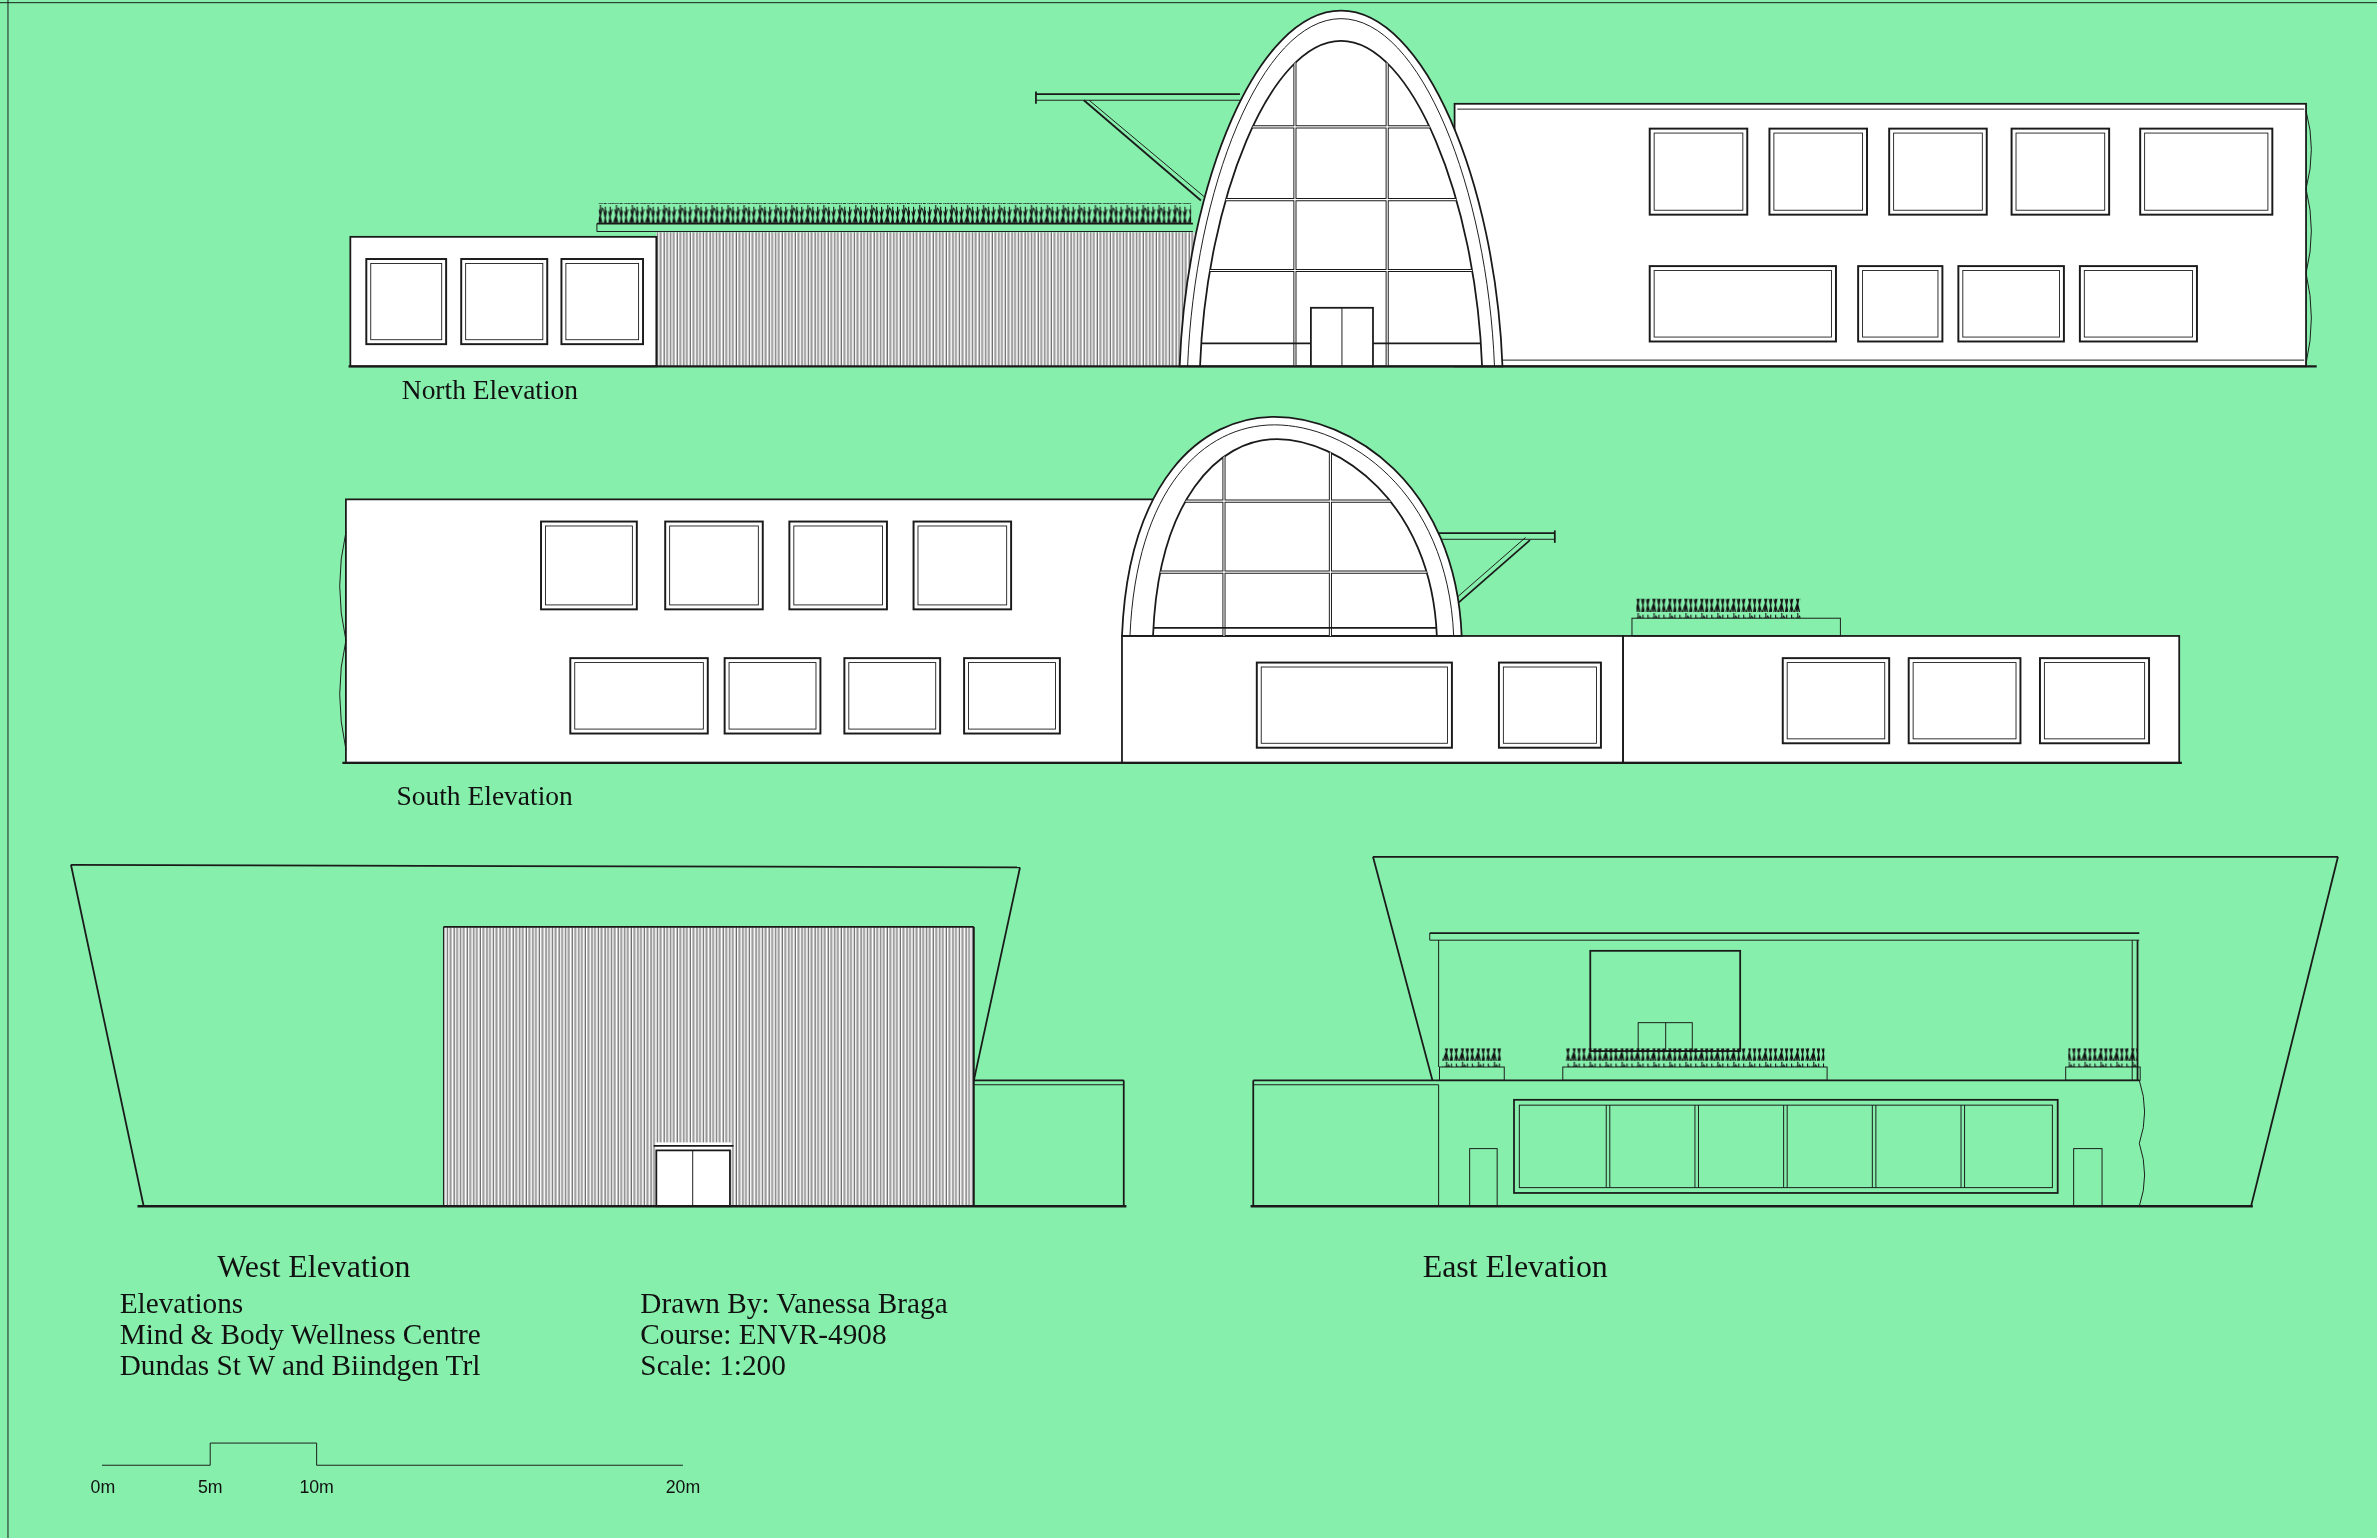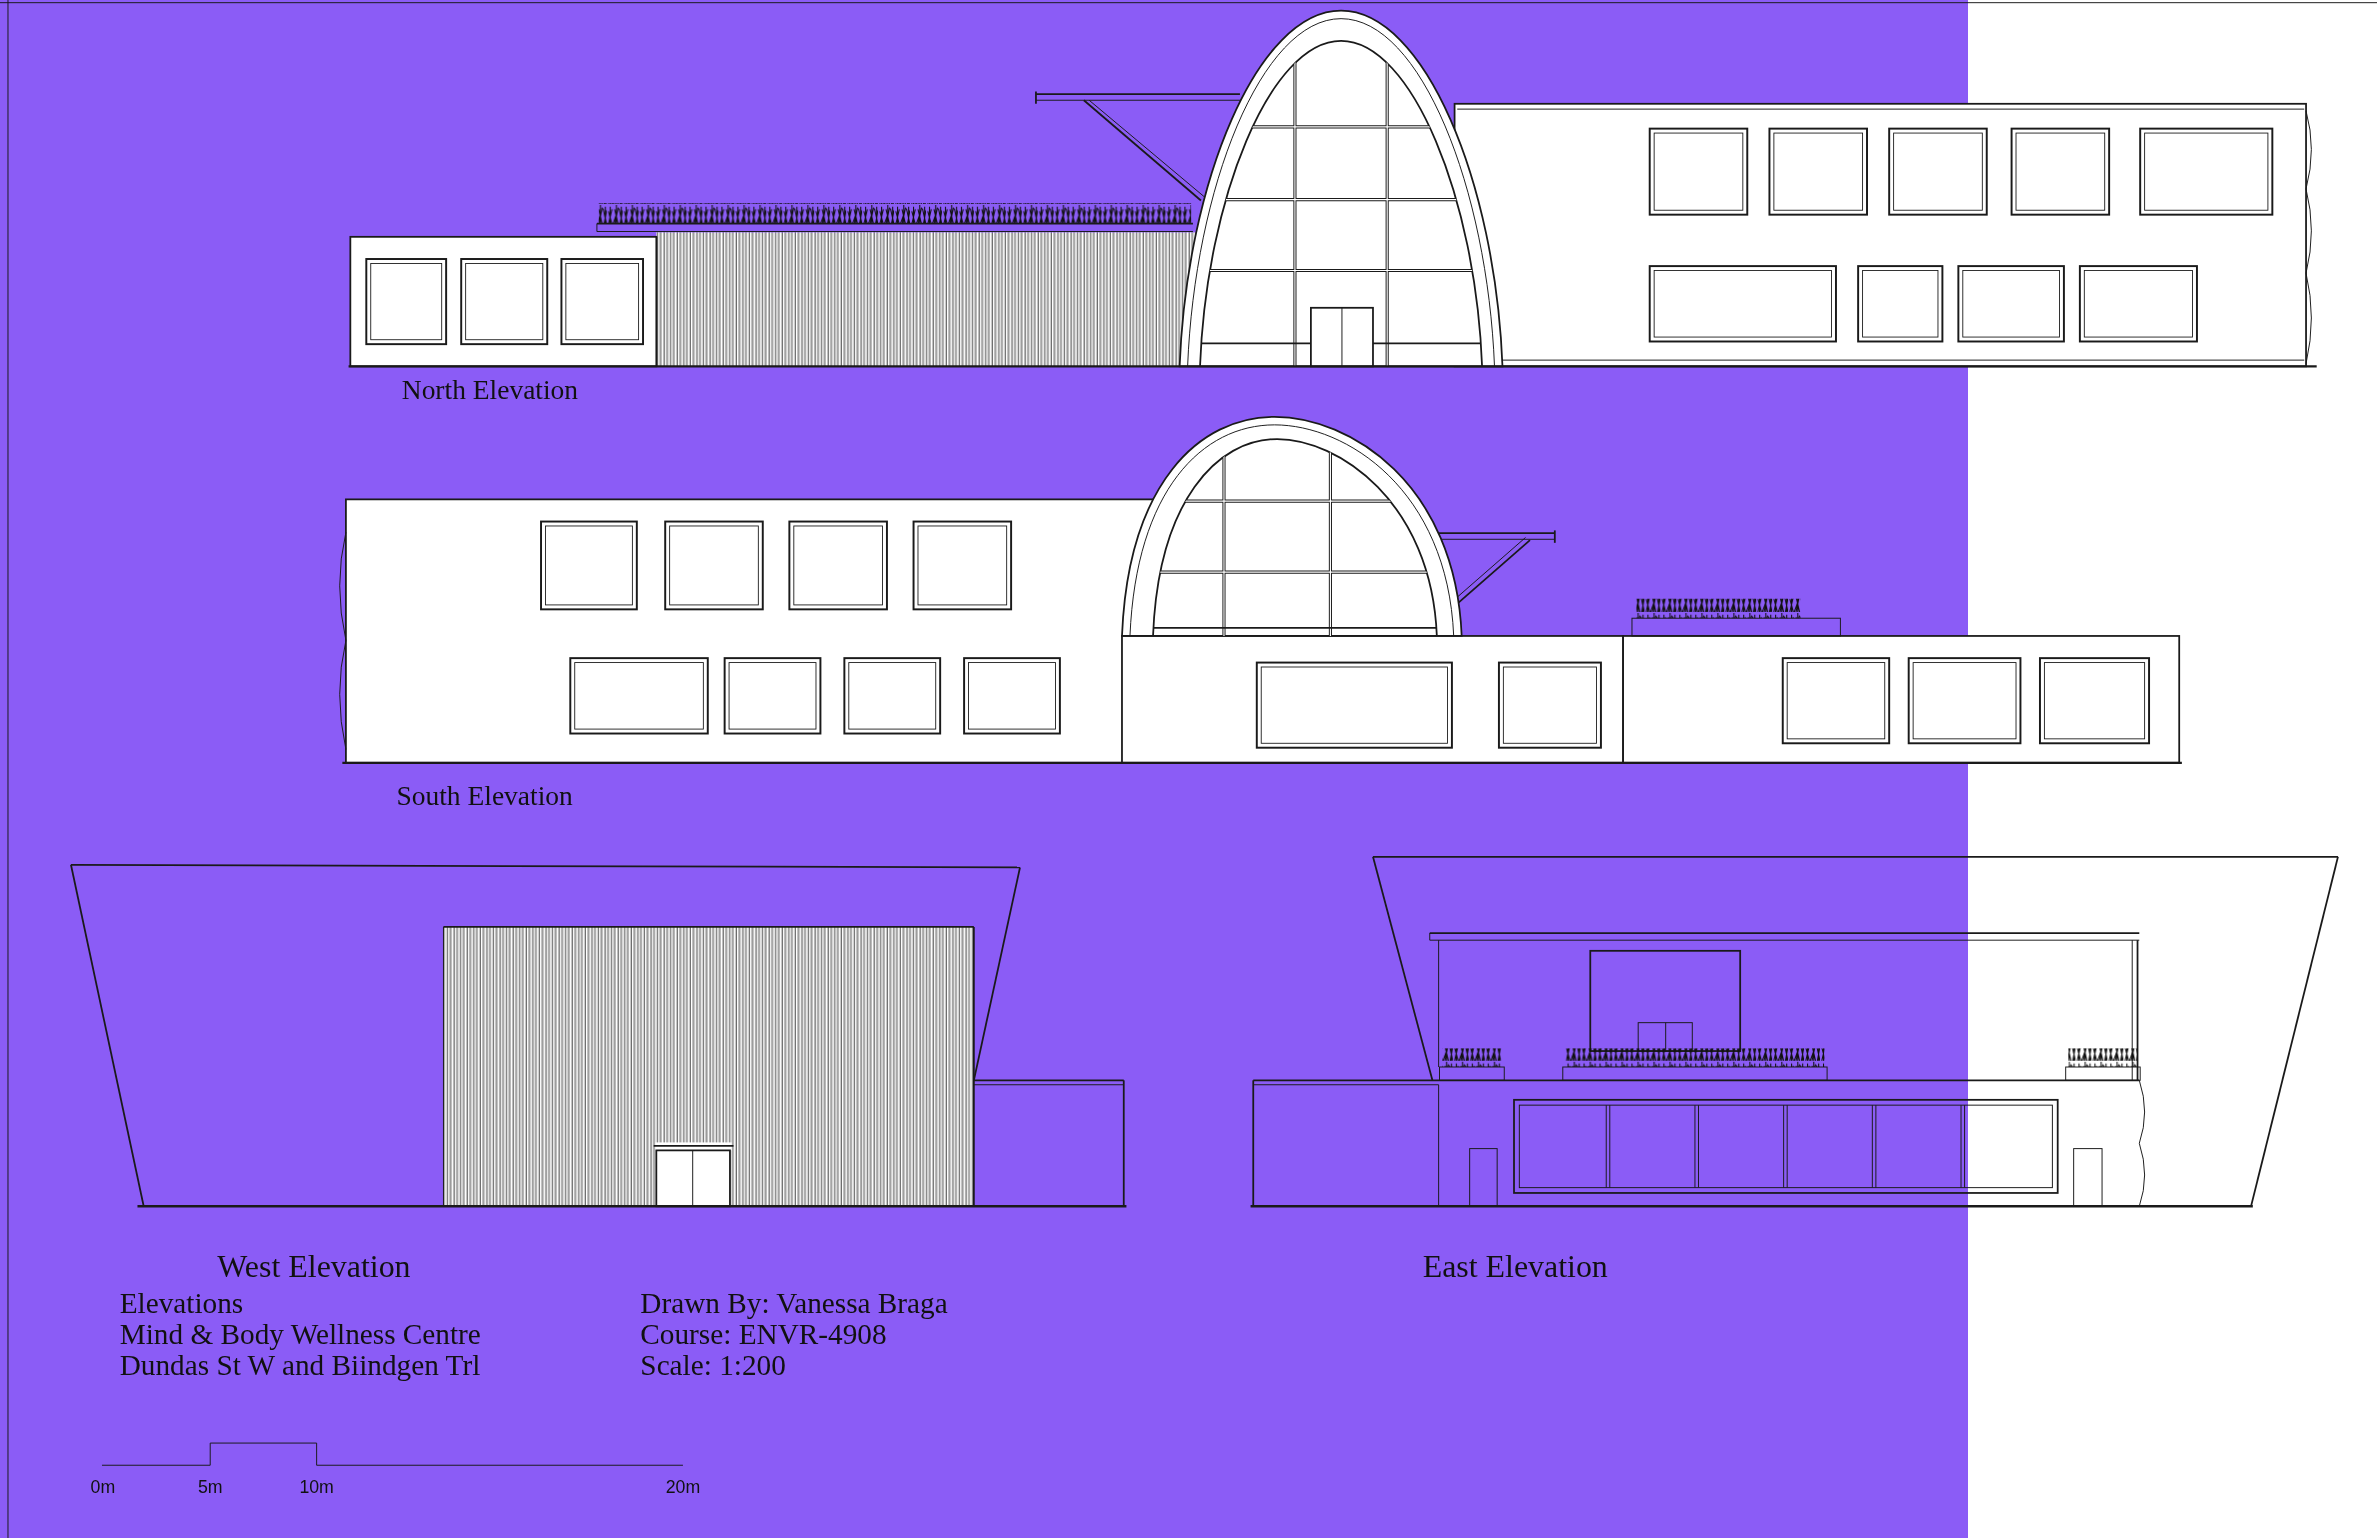--- a/index.html
+++ b/index.html
@@ -1,16 +1,16 @@
 <!DOCTYPE html>
 <html style="font-size:14px"><head>
 <meta charset="utf-8">
 <style>
   html,body{margin:0;padding:0;background:#fff;}
-  .sheet{width:1968px;height:1538px;position:relative;background:#8b5cf6;}
+  .sheet{width:2377px;height:1538px;position:relative;background:#86efac;}
   svg{display:block;}
   text{fill:#111;}
   .serif{font-family:"Liberation Serif","DejaVu Serif",serif;}
   .sans{font-family:"Liberation Sans","DejaVu Sans",sans-serif;}
   .elev-label{font-size:31px;}
   .elev-label-lg{font-size:36px;}
   .tb-text{font-size:33px;}
   .sb-label{font-size:20px;}
   .ln{stroke:#1a1a1a;fill:none;}
   .w2{stroke-width:2;}

